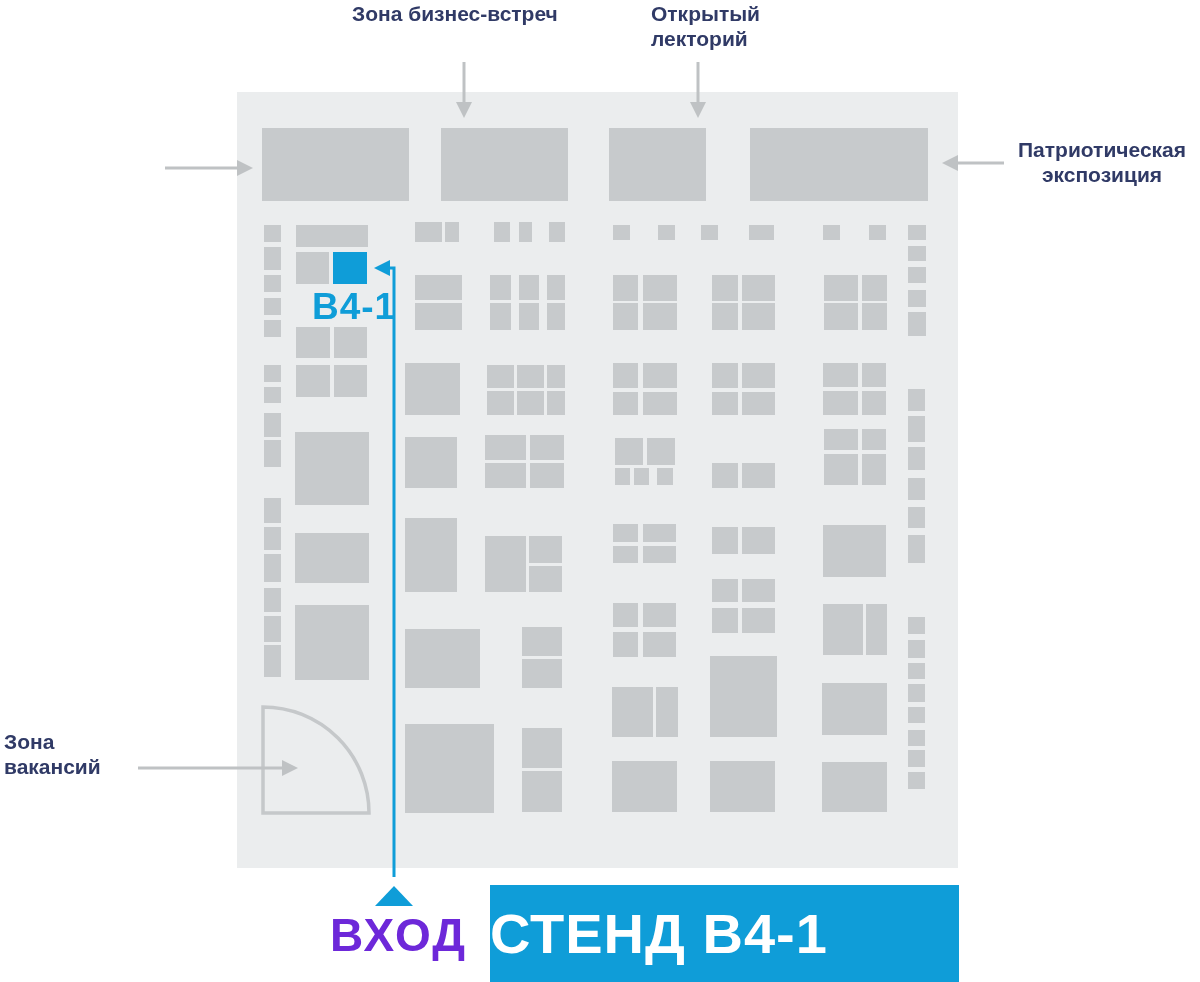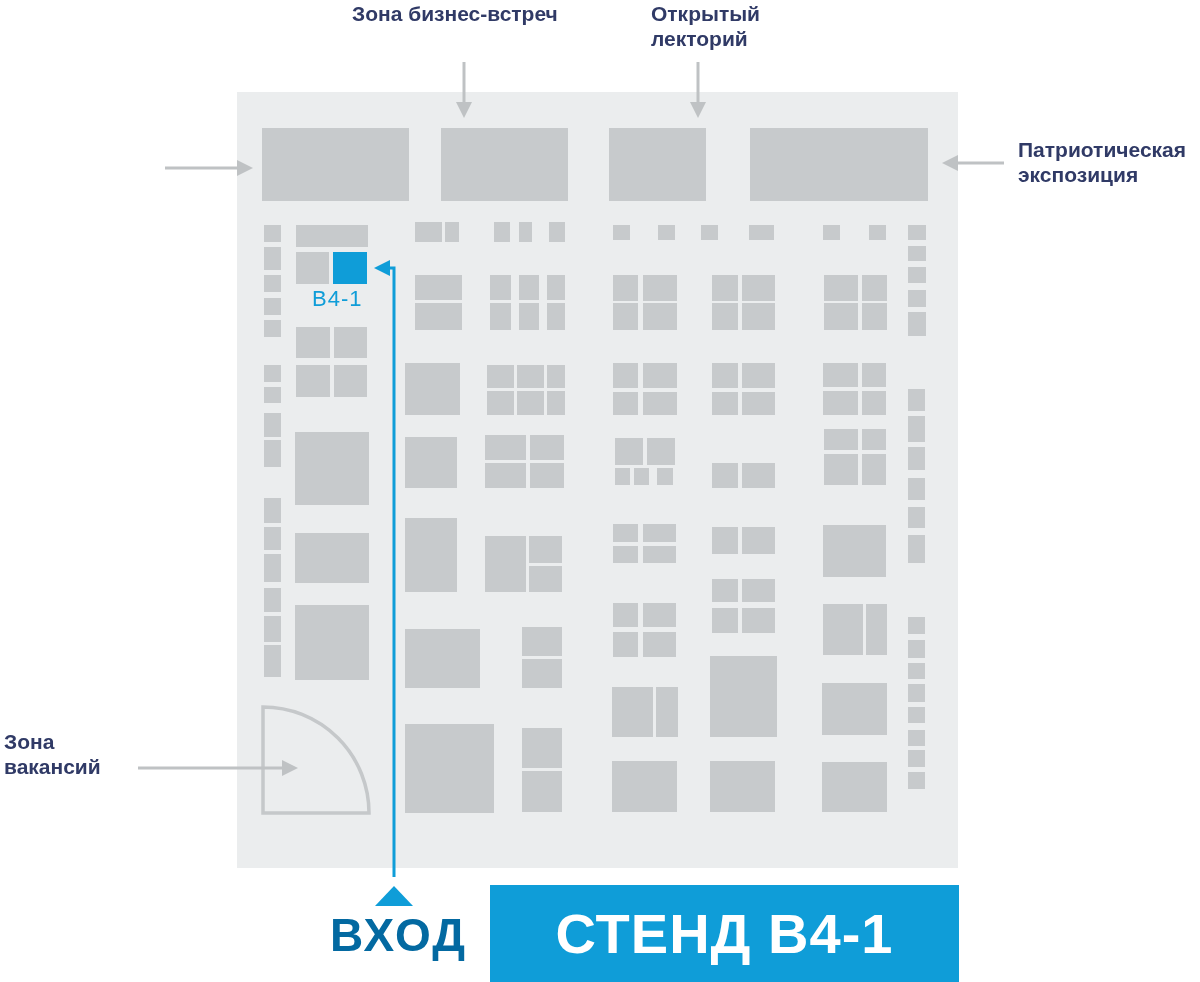--- a/index.html
+++ b/index.html
@@ -5,28 +5,28 @@
   html,body{margin:0;padding:0;background:#ffffff;}
   body{width:1200px;height:982px;position:relative;overflow:hidden;
        font-family:"Liberation Sans","DejaVu Sans",sans-serif;}
   #stage{position:absolute;left:0;top:0;width:1200px;height:982px;}
   #plan-svg{position:absolute;left:0;top:0;width:1200px;height:982px;}
   .lbl{position:absolute;color:#303a66;font-weight:700;}
   .lbl .line{white-space:nowrap;}
   #lbl-business{left:352px;top:1px;font-size:21px;line-height:25px;}
   #lbl-jobfair{left:651px;top:1px;font-size:21px;line-height:25px;}
   #lbl-coffee{left:4px;top:86px;font-size:21px;line-height:25px;}
-  #lbl-patriotic{left:1018px;top:137px;font-size:21px;line-height:25px;}
+  #lbl-patriotic{left:1018px;top:137px;font-size:21px;line-height:25px;text-align:center;}
   #lbl-opening{left:4px;top:729px;font-size:21px;line-height:25px;}
-  #lbl-b41{left:312px;top:286px;font-size:22px;font-weight:400;color:#0f9dd8;
+  #lbl-b41{left:312px;top:286px;font-size:37px;font-weight:700;color:#0f9dd8;
            letter-spacing:1px;}
   #lbl-entrance{left:330px;top:908px;font-size:46px;font-weight:700;
-                letter-spacing:2px;color:#0369a1;}
+                letter-spacing:2px;color:#6d28d9;}
   #banner{position:absolute;left:490px;top:885px;width:469px;height:97px;
-          background:#0f9dd8;display:flex;align-items:center;justify-content:center;}
+          background:#0f9dd8;display:flex;align-items:center;justify-content:flex-start;}
   #banner span{color:#ffffff;font-size:56px;font-weight:700;letter-spacing:1px;
                white-space:nowrap;}
 </style>
 </head>
 <body>
 
 <div id="stage">
 
   <svg id="plan-svg" viewBox="0 0 1200 982">
       <rect x="237" y="92" width="721" height="776" fill="#ebedee"></rect>

